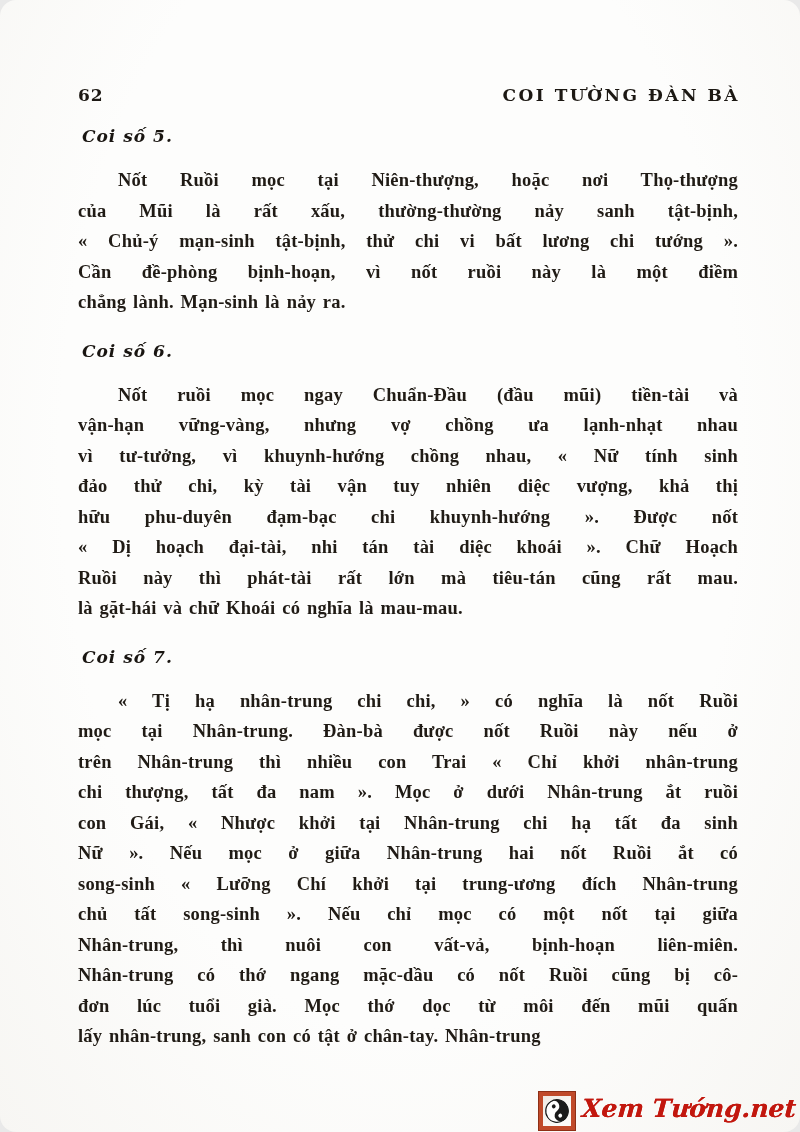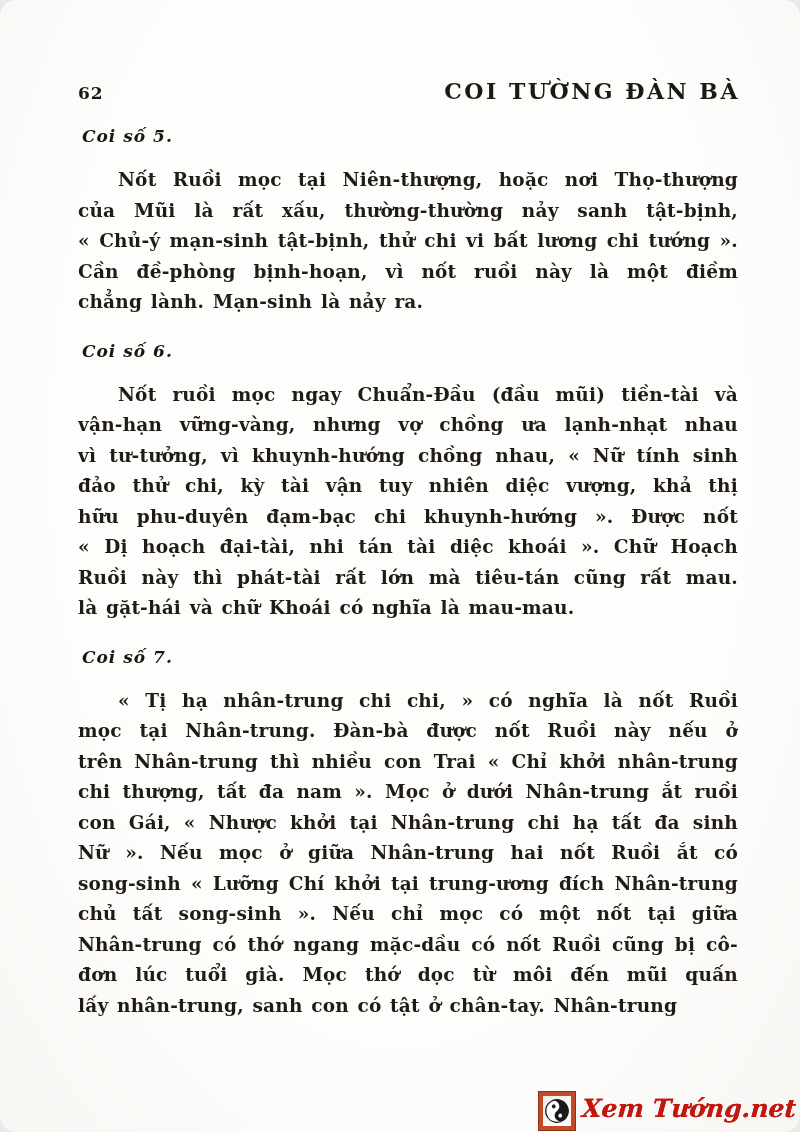--- a/index.html
+++ b/index.html
@@ -28,38 +28,39 @@
     justify-content: space-between;
     align-items: baseline;
     font-weight: 700;
     font-size: 17px;
   }
   .running-head .page-num {
     letter-spacing: 1px;
   }
   .running-head .book-title {
     letter-spacing: 2.5px;
-    font-size: 22px;
+    font-size: 17px;
+    margin-top: 7px;
   }
   .content {
     position: absolute;
     top: 126px;
     left: 78px;
     width: 660px;
   }
   section.coi-section { margin: 0 0 23px 0; }
   h2.coi-heading {
     margin: 0 0 19px 4px;
     font-style: italic;
     font-weight: 700;
     font-size: 17px;
     letter-spacing: 1px;
     color: #191511;
   }
-  .para { margin: 0; }
+  .para { margin: 0; font-family: Liberation Serif, serif; }
   .line {
     font-weight: 700;
     font-size: 18.5px;
     line-height: 30.5px;
     height: 30.5px;
     text-align: justify;
     text-align-last: justify;
     letter-spacing: 0.2px;
     word-spacing: 2px;
     white-space: normal;
@@ -143,20 +144,21 @@
         <h2 class="coi-heading">Coi số 7.</h2>
         <div class="para">
           <div class="line first">« Tị hạ nhân-trung chi chi, » có nghĩa là nốt Ruồi</div>
           <div class="line">mọc tại Nhân-trung. Đàn-bà được nốt Ruồi này nếu ở</div>
           <div class="line">trên Nhân-trung thì nhiều con Trai « Chỉ khởi nhân-trung</div>
           <div class="line">chi thượng, tất đa nam ». Mọc ở dưới Nhân-trung ắt ruồi</div>
           <div class="line">con Gái, « Nhược khởi tại Nhân-trung chi hạ tất đa sinh</div>
           <div class="line">Nữ ». Nếu mọc ở giữa Nhân-trung hai nốt Ruồi ắt có</div>
           <div class="line">song-sinh « Lưỡng Chí khởi tại trung-ương đích Nhân-trung</div>
           <div class="line">chủ tất song-sinh ». Nếu chỉ mọc có một nốt tại giữa</div>
+          <div class="line">Nhân-trung, thì nuôi con vất-vả, bịnh-hoạn liên-miên.</div>
           <div class="line">Nhân-trung có thớ ngang mặc-dầu có nốt Ruồi cũng bị cô-</div>
           <div class="line">đơn lúc tuổi già. Mọc thớ dọc từ môi đến mũi quấn</div>
           <div class="line last">lấy nhân-trung, sanh con có tật ở chân-tay. Nhân-trung</div>
         </div>
       </section>
     </main>
 
   <div class="watermark">
     <span class="yy-box">
       <svg width="24" height="24" viewBox="0 0 100 100" aria-hidden="true">

